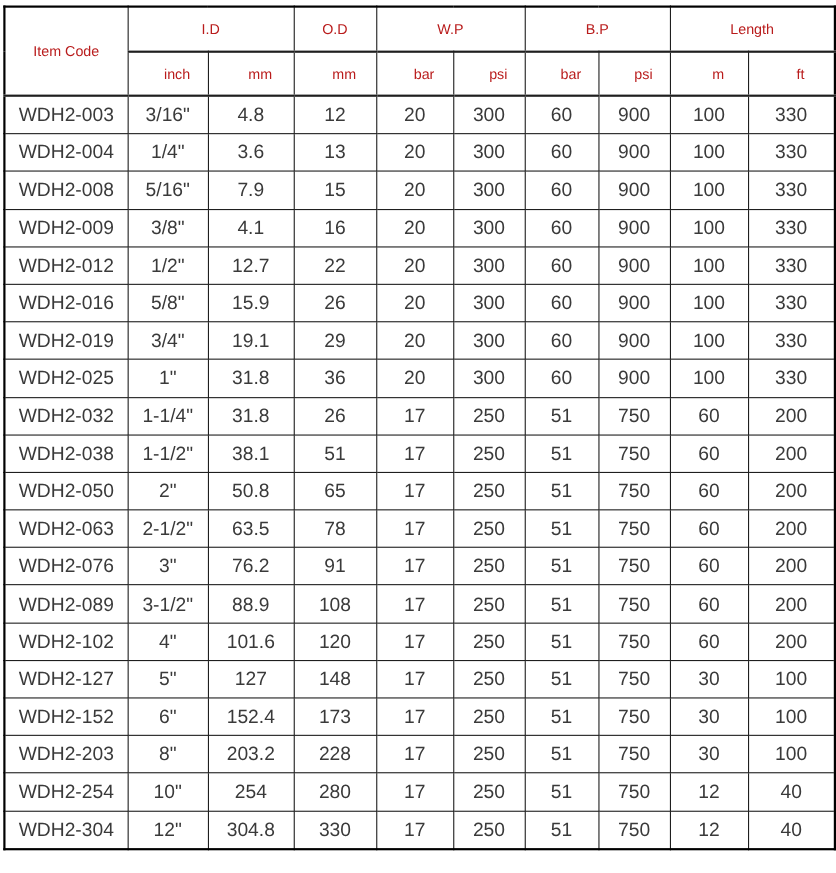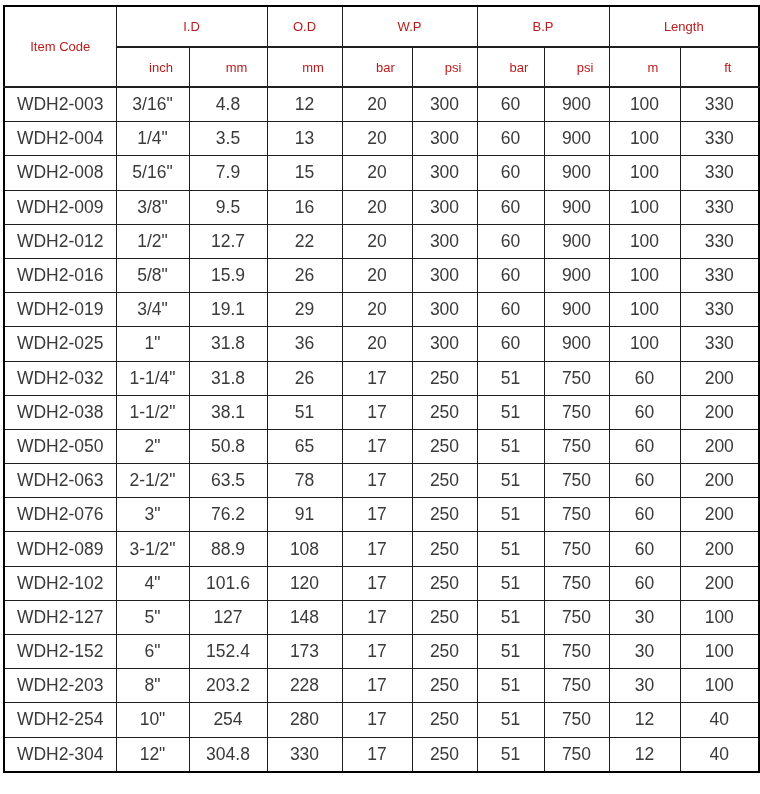--- a/index.html
+++ b/index.html
@@ -96,21 +96,21 @@
           <td>20</td>
           <td>300</td>
           <td>60</td>
           <td>900</td>
           <td>100</td>
           <td>330</td>
         </tr>
         <tr>
           <td>WDH2-004</td>
           <td>1/4"</td>
-          <td>3.5</td>
+          <td>3.6</td>
           <td>13</td>
           <td>20</td>
           <td>300</td>
           <td>60</td>
           <td>900</td>
           <td>100</td>
           <td>330</td>
         </tr>
         <tr>
           <td>WDH2-008</td>
@@ -120,21 +120,21 @@
           <td>20</td>
           <td>300</td>
           <td>60</td>
           <td>900</td>
           <td>100</td>
           <td>330</td>
         </tr>
         <tr>
           <td>WDH2-009</td>
           <td>3/8"</td>
-          <td>9.5</td>
+          <td>4.1</td>
           <td>16</td>
           <td>20</td>
           <td>300</td>
           <td>60</td>
           <td>900</td>
           <td>100</td>
           <td>330</td>
         </tr>
         <tr>
           <td>WDH2-012</td>

